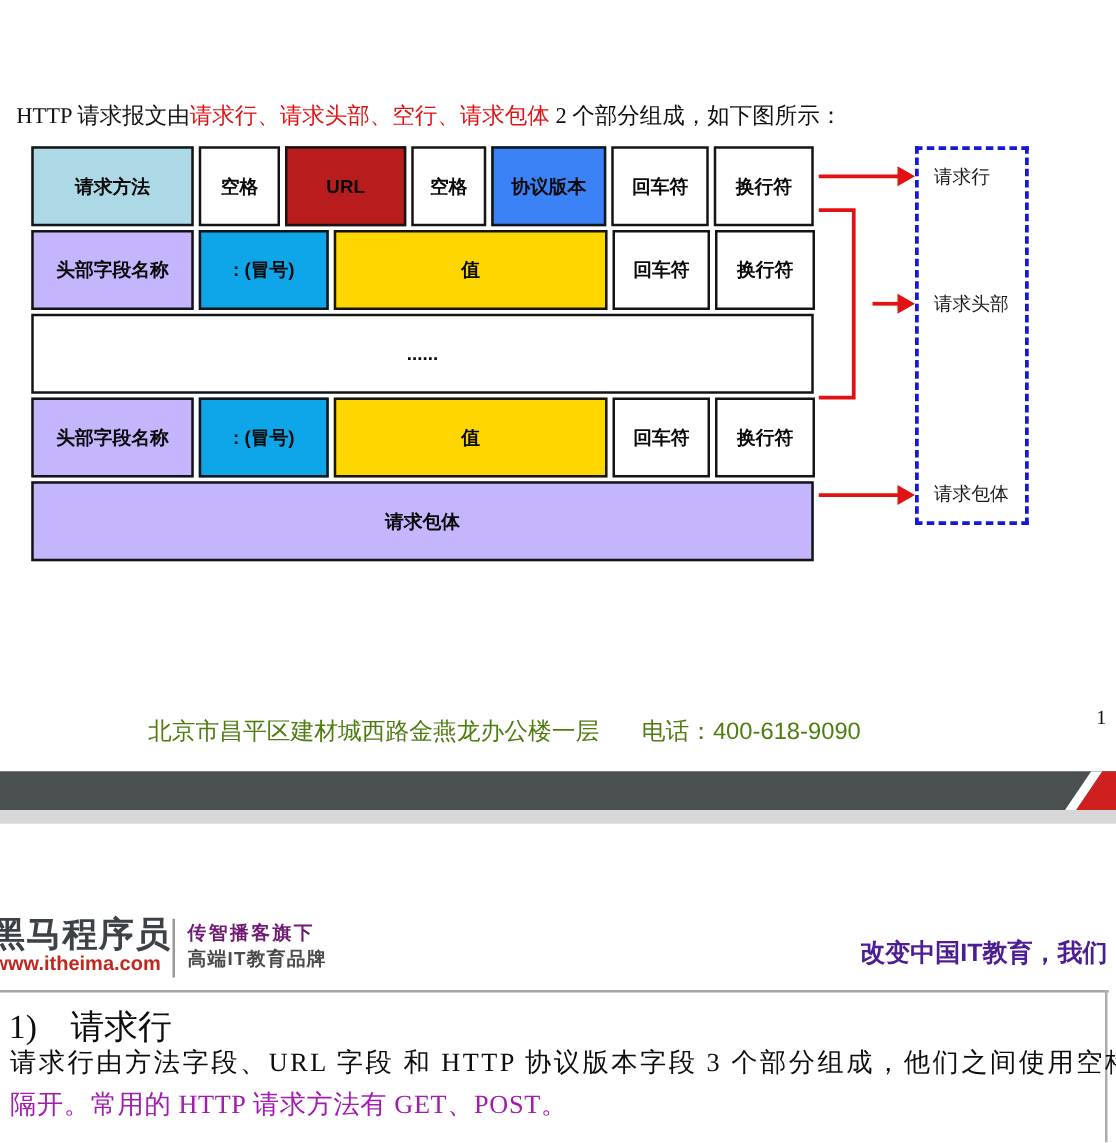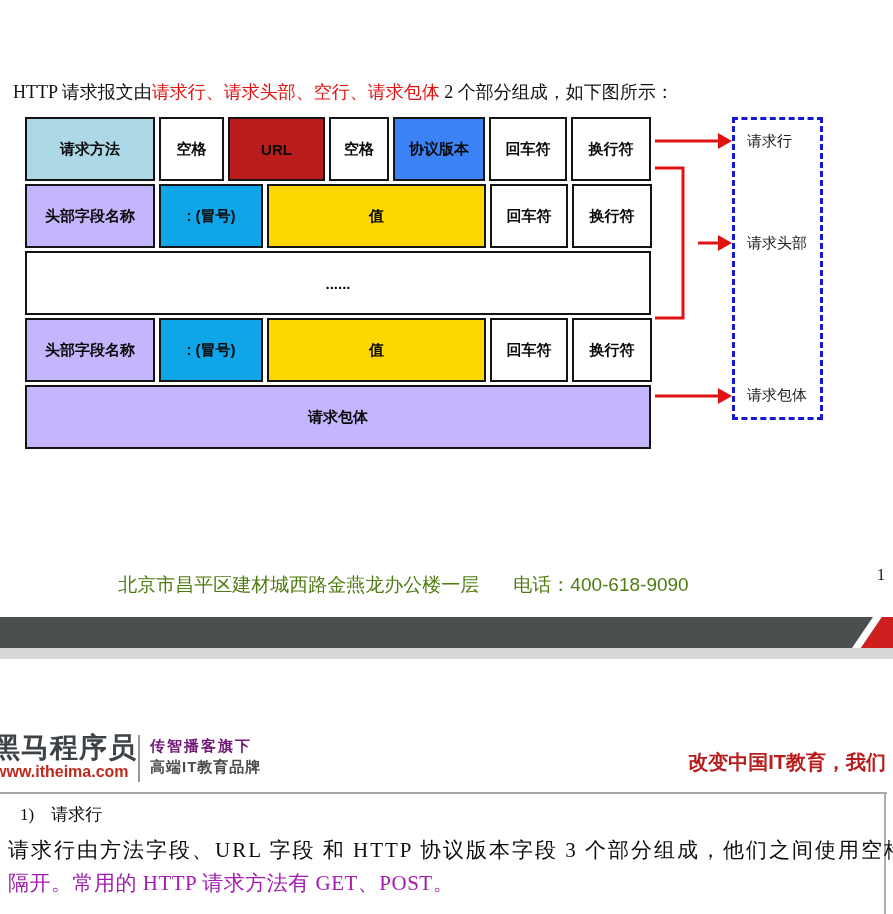--- a/index.html
+++ b/index.html
@@ -46,26 +46,26 @@
 
   .darkbar{left:0; top:617px; width:893px; height:31px; background:#4a5050;}
   .graystrip{left:0; top:648px; width:893px; height:11px; background:#d7d7d7;}
 
   
   .logo-name{left:-8px; top:729px; font-size:28px; font-weight:bold; color:#3d4246; letter-spacing:1px; white-space:nowrap;}
   .logo-url{left:-6px; top:763px; font-size:16px; font-weight:bold; color:#c0281e; white-space:nowrap;}
   .logo-divider{left:138px; top:735px; width:2px; height:47px; background:#9a9a9a;}
   .tagline1{left:150px; top:737px; font-size:15px; font-weight:bold; color:#701a75; letter-spacing:2px; white-space:nowrap;}
   .tagline2{left:150px; top:758px; font-size:15px; font-weight:bold; color:#4b4b4b; letter-spacing:1px; white-space:nowrap;}
-  .slogan{right:7px; top:749px; font-size:20px; font-weight:bold; color:#b91c1c; white-space:nowrap;text-align:center;}
+  .slogan{right:7px; top:749px; font-size:20px; font-weight:bold; color:#4c1d95; white-space:nowrap;text-align:center;}
 
   .hrule{left:0; top:792px; width:887px; height:2px; background:#a6a6a6;}
   .vrule{left:884px; top:792px; width:2px; height:122px; background:#aeaeae;}
 
-  .h2{left:20px; top:803px; font-family:"Liberation Serif", serif; font-size:17px; color:#0d0d0d; white-space:nowrap;}
+  .h2{left:7px; top:803px; font-family:"Liberation Serif", serif; font-size:27px; color:#0d0d0d; white-space:nowrap;}
   .bodyline1{left:8px; top:836px; font-family:"Liberation Serif", serif; font-size:21px; letter-spacing:2px; color:#0d0d0d; white-space:nowrap;}
   .bodyline2{left:8px; top:869px; font-family:"Liberation Serif", serif; font-size:21px; letter-spacing:0.5px; color:#a21caf; white-space:nowrap;}
 </style>
 </head>
 <body>
 
 <div id="root">
 
 
   <div class="abs intro">

